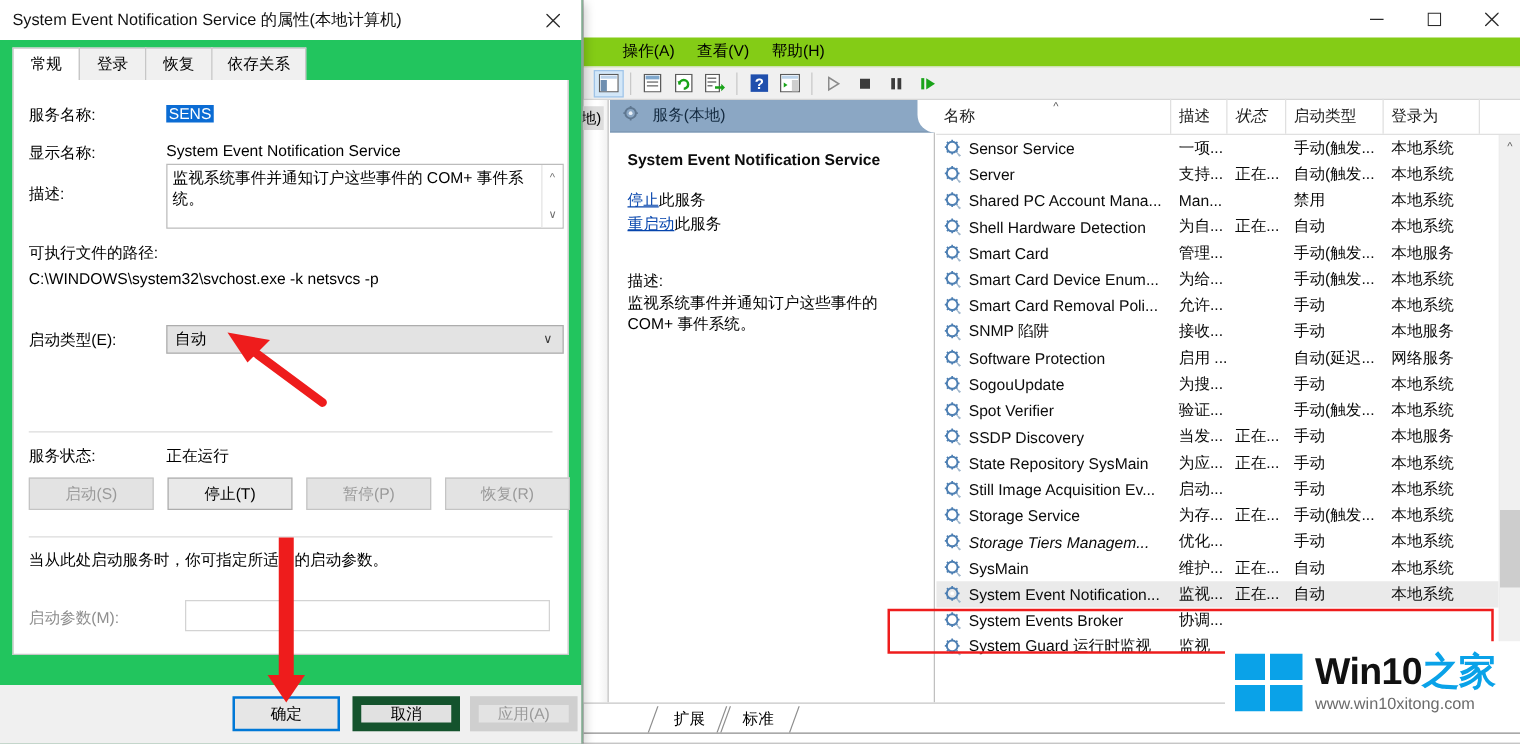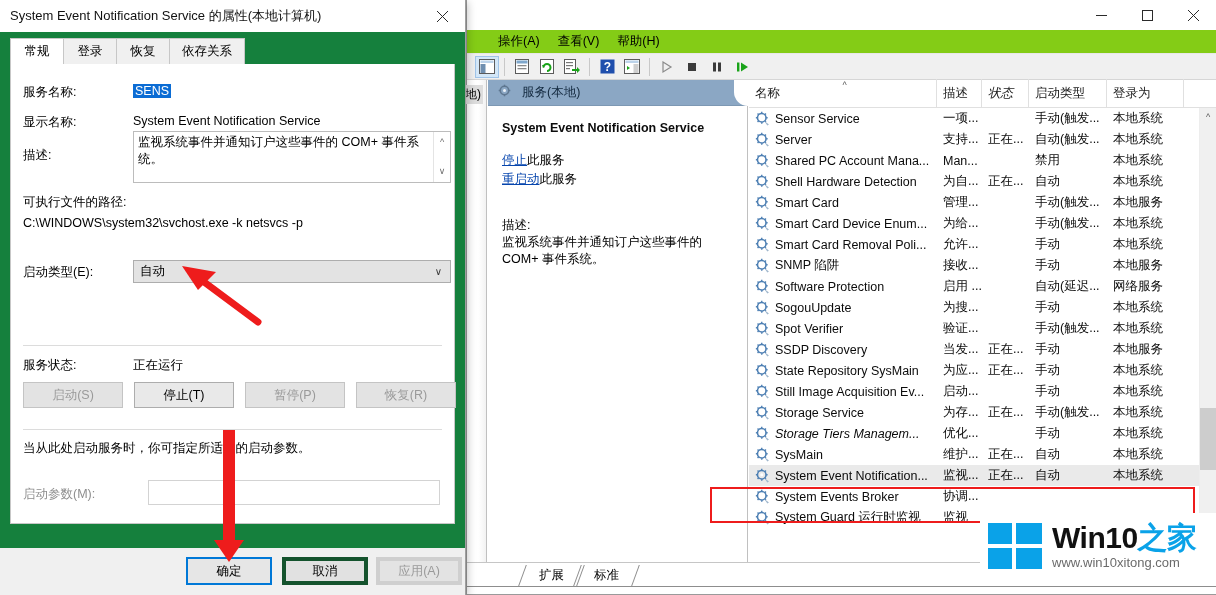--- a/index.html
+++ b/index.html
@@ -128,21 +128,21 @@
   }
   .tab .sl { position: absolute; left: -7px; top: 0; width: 12px; height: 21px;
     border-left: 1px solid #8d8d8d; transform: skewX(-20deg); }
   .tab .sr { position: absolute; right: -7px; top: 0; width: 12px; height: 21px;
     border-right: 1px solid #8d8d8d; transform: skewX(-20deg); }
   .tab-underline { position: absolute; left: 0; right: 0; top: 23px; height: 1px; background: #8d8d8d; }
 
   
   .dlg {
     position: absolute; left: 0px; top: 0px; width: 466px; height: 595px;
-    background: #15803d; border: 1px solid #9f9f9f; border-left: none; border-top: none;
+    background: #22c55e; border: 1px solid #9f9f9f; border-left: none; border-top: none;
     box-shadow: 2px 2px 8px rgba(0,0,0,0.22);
   }
   .dlg-title {
     position: absolute; left:0; top: 0; right: 0; height: 32px; background: #ffffff;
     display: flex; align-items: center;
   }
   .dlg-title .t {
     margin-left: 10px; font-size: 13px; color: #111; white-space: nowrap;
   }
   .dlg-close {
@@ -197,21 +197,21 @@
   .sbtn.enabled { background: #e9e9e9; border-color: #adadad; color: #000; }
 
   .param-input {
     position: absolute; left: 148px; top: 480px; width: 292px; height: 25px;
     border: 1px solid #d3d3d3; background: #fff;
   }
 
   .dlg-footer { position: absolute; left: 0; right: 0; top: 548px; height: 47px; background: #f0f0f0; }
   .fbtn {
     position: absolute; width: 86px; height: 28px; display: flex; align-items: center;
-    justify-content: center; font-size: 12.5px; background: #e1e1e1; border: 4px solid #14532d;
+    justify-content: center; font-size: 12.5px; background: #e1e1e1; border: 7px solid #14532d;
     color: #000;
   }
   .fbtn.default { background: #e6e6e6; border: 2px solid #0078d7; }
   .fbtn.disabled { background: #e3e3e3; border-color: #cfcfcf; color: #9a9a9a; }
 
   
   .anno { position: absolute; pointer-events: none; }
   .redbox {
     position: absolute; left: 710px; top: 487px; width: 485px; height: 36px;
     border: 2px solid #ee1c1c;

